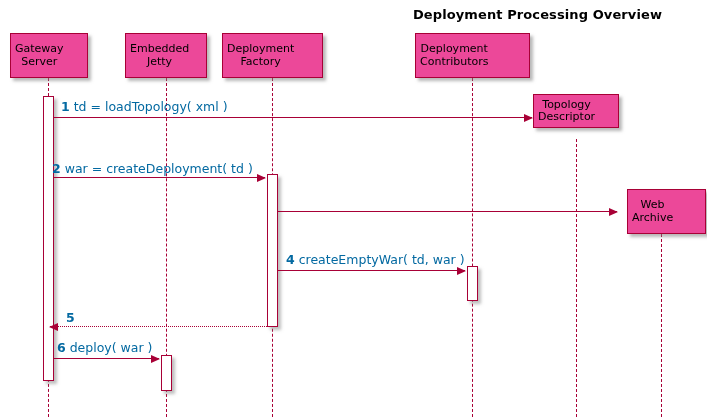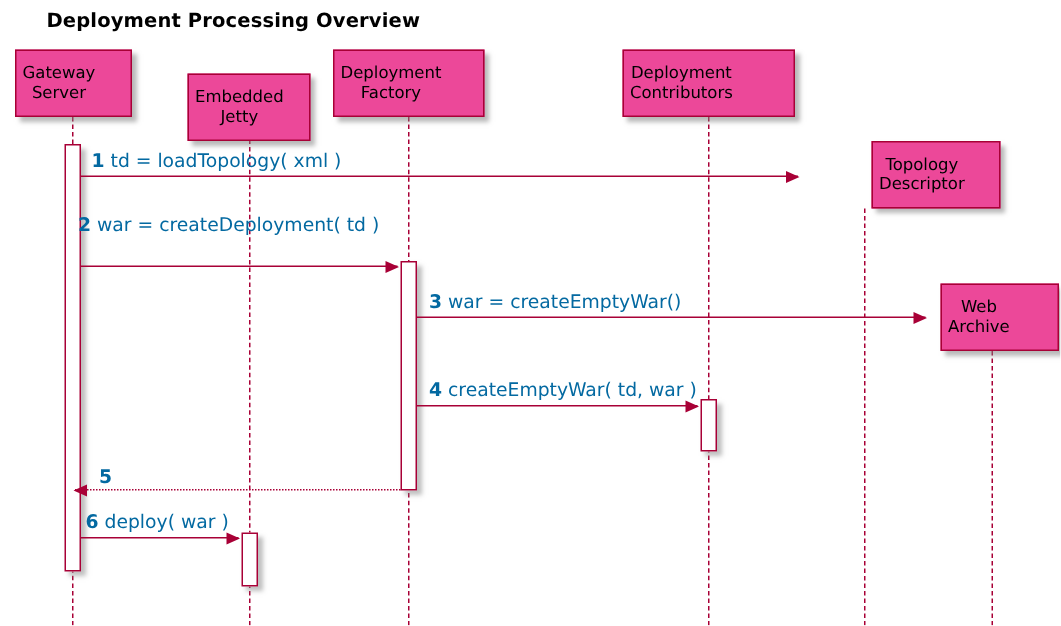--- a/index.html
+++ b/index.html
@@ -18,27 +18,26 @@
     background: #FFFFFF;
     overflow: hidden;
   }
 
   
   .diagram-title {
     position: absolute;
     left: 0;
     top: 7px;
     width: 662px;
-    text-align: left;
+    text-align: right;
     font-size: 13px;
     font-weight: bold;
     color: #000000;
     letter-spacing: 0.1px;
     white-space: nowrap;
-    margin-left: 31px;
   }
 
   
   .box {
     position: absolute;
     box-sizing: border-box;
     background: #ec4899;
     border: 1.5px solid #A80036;
     box-shadow: 3px 3px 3px rgba(128,128,128,0.55);
     display: flex;
@@ -127,36 +126,36 @@
   <div class="lifeline" style="left:272px; top:78px;  height:339px;"></div>
   <div class="lifeline" style="left:472px; top:78px;  height:339px;"></div>
   <div class="lifeline" style="left:576px; top:139px; height:278px;"></div>
   <div class="lifeline" style="left:661px; top:234px; height:183px;"></div>
 
   <div class="box" style="left:10px; top:33px; width:78px; height:45px;">
     <span class="box-label">Gateway
 Server</span>
   </div>
 
-  <div class="box" style="left:125px; top:49px; width:82px; height:45px;">
+  <div class="box" style="left:125px; top:33px; width:82px; height:45px;">
     <span class="box-label">Embedded
 Jetty</span>
   </div>
 
   <div class="box" style="left:222px; top:33px; width:101px; height:45px;">
     <span class="box-label">Deployment
 Factory</span>
   </div>
 
   <div class="box" style="left:415px; top:33px; width:115px; height:45px;">
     <span class="box-label">Deployment
 Contributors</span>
   </div>
 
-  <div class="box" style="left:533px; top:94px; width:86px; height:45px;margin-left:48px;">
+  <div class="box" style="left:533px; top:94px; width:86px; height:34px;">
     <span class="box-label">Topology
 Descriptor</span>
   </div>
 
   <div class="box" style="left:627px; top:189px; width:79px; height:45px;">
     <span class="box-label">Web
 Archive</span>
   </div>
 
   <div class="activation" style="left:43px;  top:96px;  height:285px;"></div>
@@ -168,31 +167,27 @@
     <span class="arrowhead right"></span>
   </div>
   <div class="msg-label" style="left:61px; top:99px;">
     <span class="seq-num">1</span>
     <span>td = loadTopology( xml )</span>
   </div>
 
   <div class="msg solid" style="left:54px; top:177px; width:211px;">
     <span class="arrowhead right"></span>
   </div>
-  <div class="msg-label" style="left:52px; top:142px;text-align:center;">
+  <div class="msg-label" style="left:52px; top:161px;text-align:center;">
     <span class="seq-num">2</span>
     <span>war = createDeployment( td )</span>
   </div>
 
   <div class="msg solid" style="left:278px; top:211px; width:339px;">
     <span class="arrowhead right"></span>
-  </div>
-  <div class="msg-label" style="left:286px; top:193px;">
-    <span class="seq-num">3</span>
-    <span>war = createEmptyWar()</span>
   </div>
 
   <div class="msg solid" style="left:278px; top:270px; width:187px;">
     <span class="arrowhead right"></span>
   </div>
   <div class="msg-label" style="left:286px; top:252px;">
     <span class="seq-num">4</span>
     <span>createEmptyWar( td, war )</span>
   </div>
 

